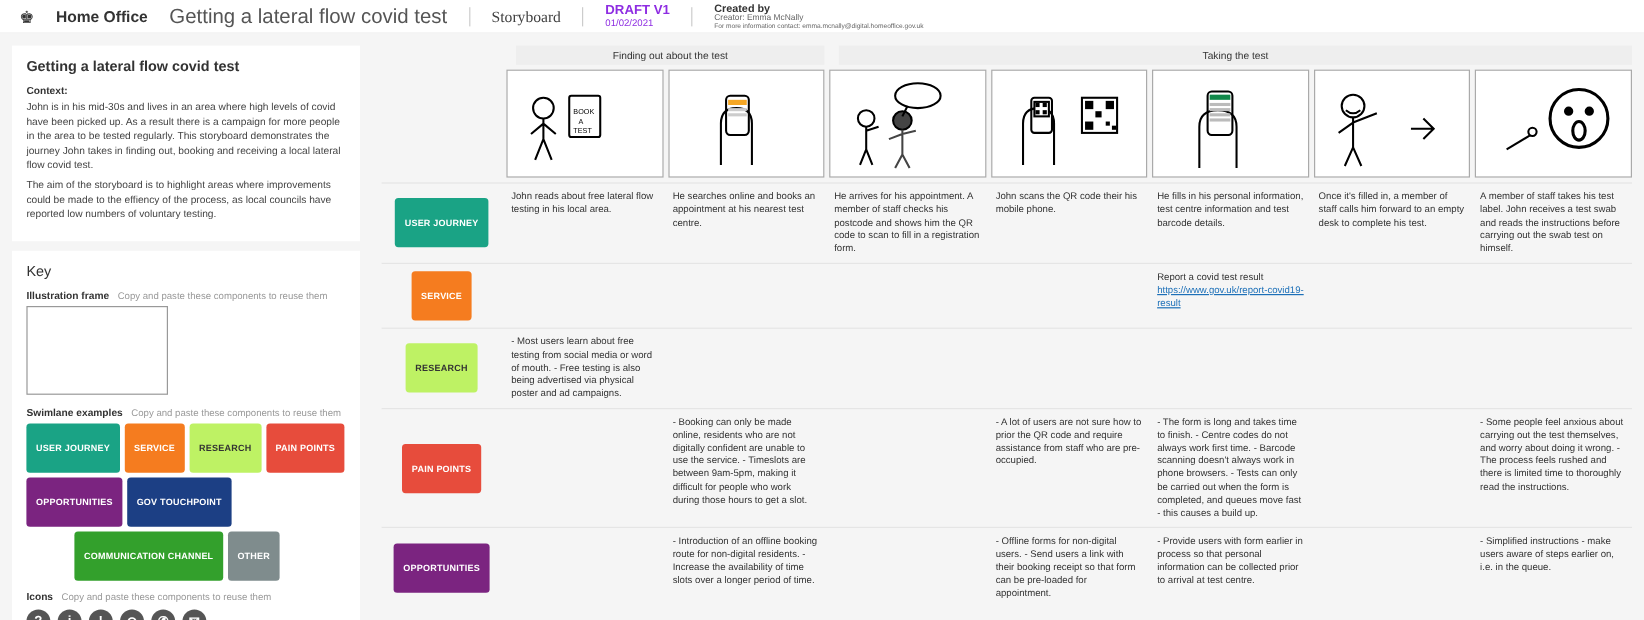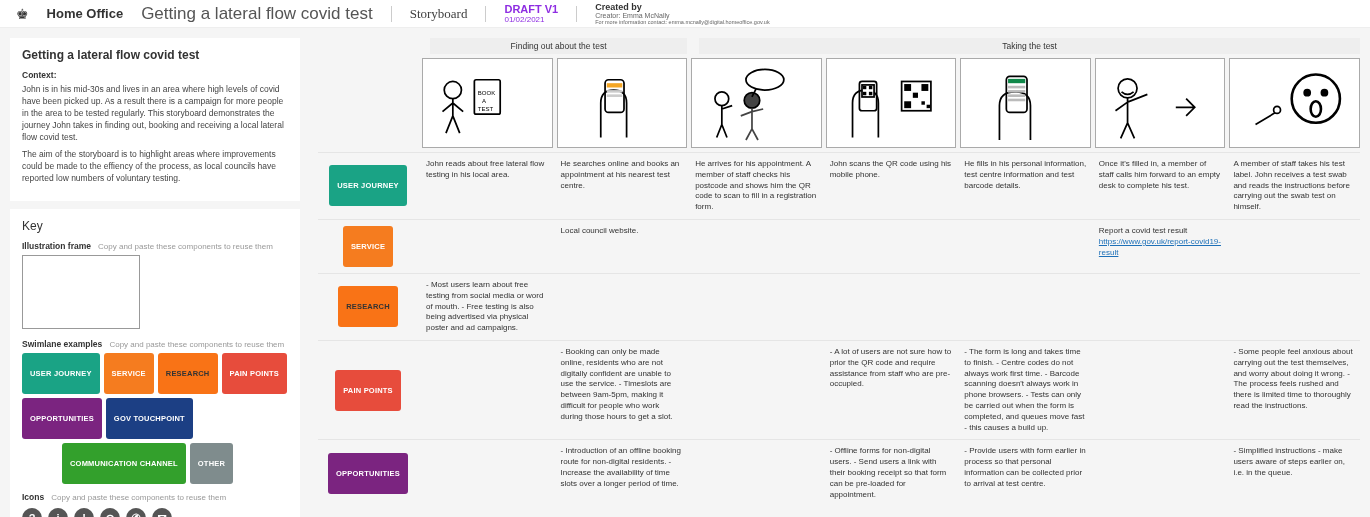--- a/index.html
+++ b/index.html
@@ -55,21 +55,21 @@
   .hint { color:#999; font-size:8px; font-weight:400;}
   .frame-box { width:118px; height:74px; border:1px solid #999; background:#fff; margin-bottom:10px; }
 
   .tags { display:flex; flex-wrap:wrap; gap:4px; margin-top:4px;}
   .tag {
     color:#fff; font-size:7.5px; font-weight:600; letter-spacing:0.2px;
     padding:16px 8px; border-radius:3px; text-transform:uppercase;
   }
   .c-teal { background:#1aa385; }
   .c-orange { background:#f57c1f; }
-  .c-yellow { background:#f97316; color:#333; }
+  .c-yellow { background:#bef264; color:#333; }
   .c-red { background:#e74c3c; }
   .c-purple { background:#7b2480; }
   .c-navy { background:#1c3f84; }
   .c-green { background:#33a02c;margin-left:40px; }
   .c-grey { background:#7f8c8d; }
 
   .icon-row { display:flex; gap:6px; margin-top:6px; }
   .icircle {
     width:20px; height:20px; border-radius:50%; background:#555;
     color:#fff; font-size:11px; font-weight:700; display:flex;
@@ -289,32 +289,31 @@
       </div>
     </div>
 
     <div class="lane">
       <div class="tag-cell">
           <span class="tag c-teal">USER JOURNEY</span>
         </div>
       <div class="cell">John reads about free lateral flow testing in his local area.</div>
       <div class="cell">He searches online and books an appointment at his nearest test centre.</div>
       <div class="cell">He arrives for his appointment. A member of staff checks his postcode and shows him the QR code to scan to fill in a registration form.</div>
-      <div class="cell">John scans the QR code using his mobile phone.</div>
+      <div class="cell">John scans the QR code their his mobile phone.</div>
       <div class="cell">He fills in his personal information, test centre information and test barcode details.</div>
       <div class="cell">Once it's filled in, a member of staff calls him forward to an empty desk to complete his test.</div>
       <div class="cell">A member of staff takes his test label. John receives a test swab and reads the instructions before carrying out the swab test on himself.</div>
     </div>
 
     <div class="lane">
       <div class="tag-cell">
           <span class="tag c-orange">SERVICE</span>
         </div>
       <div class="cell"></div>
-      <div class="cell">Local council website.</div>
       <div class="cell"></div>
       <div class="cell"></div>
       <div class="cell"></div>
       <div class="cell">
         <div>Report a covid test result</div>
         <a href="#">https://www.gov.uk/report-covid19-result</a>
       </div>
       <div class="cell"></div>
     </div>
 

